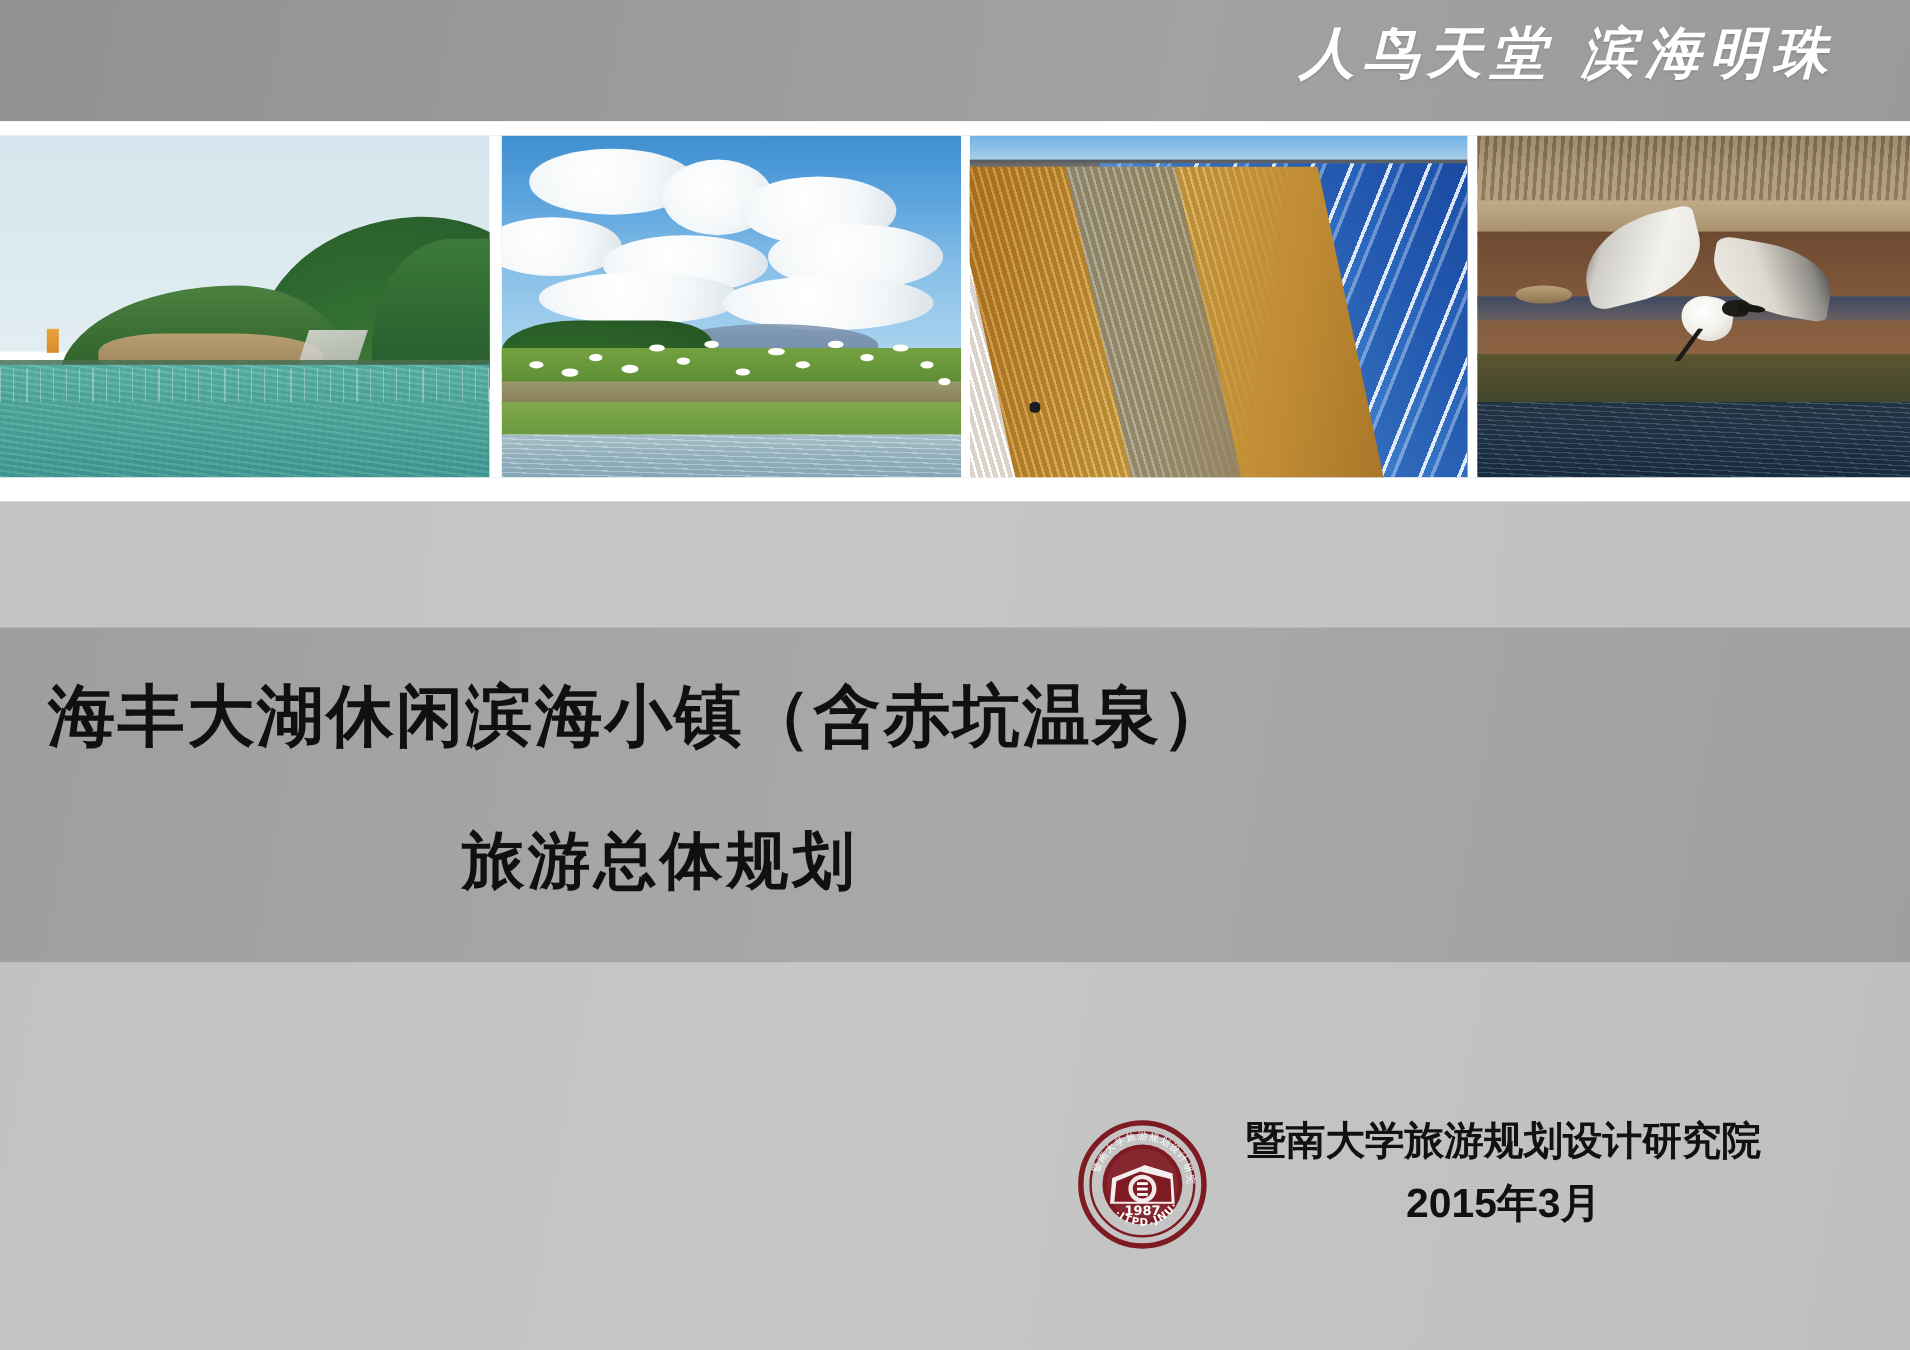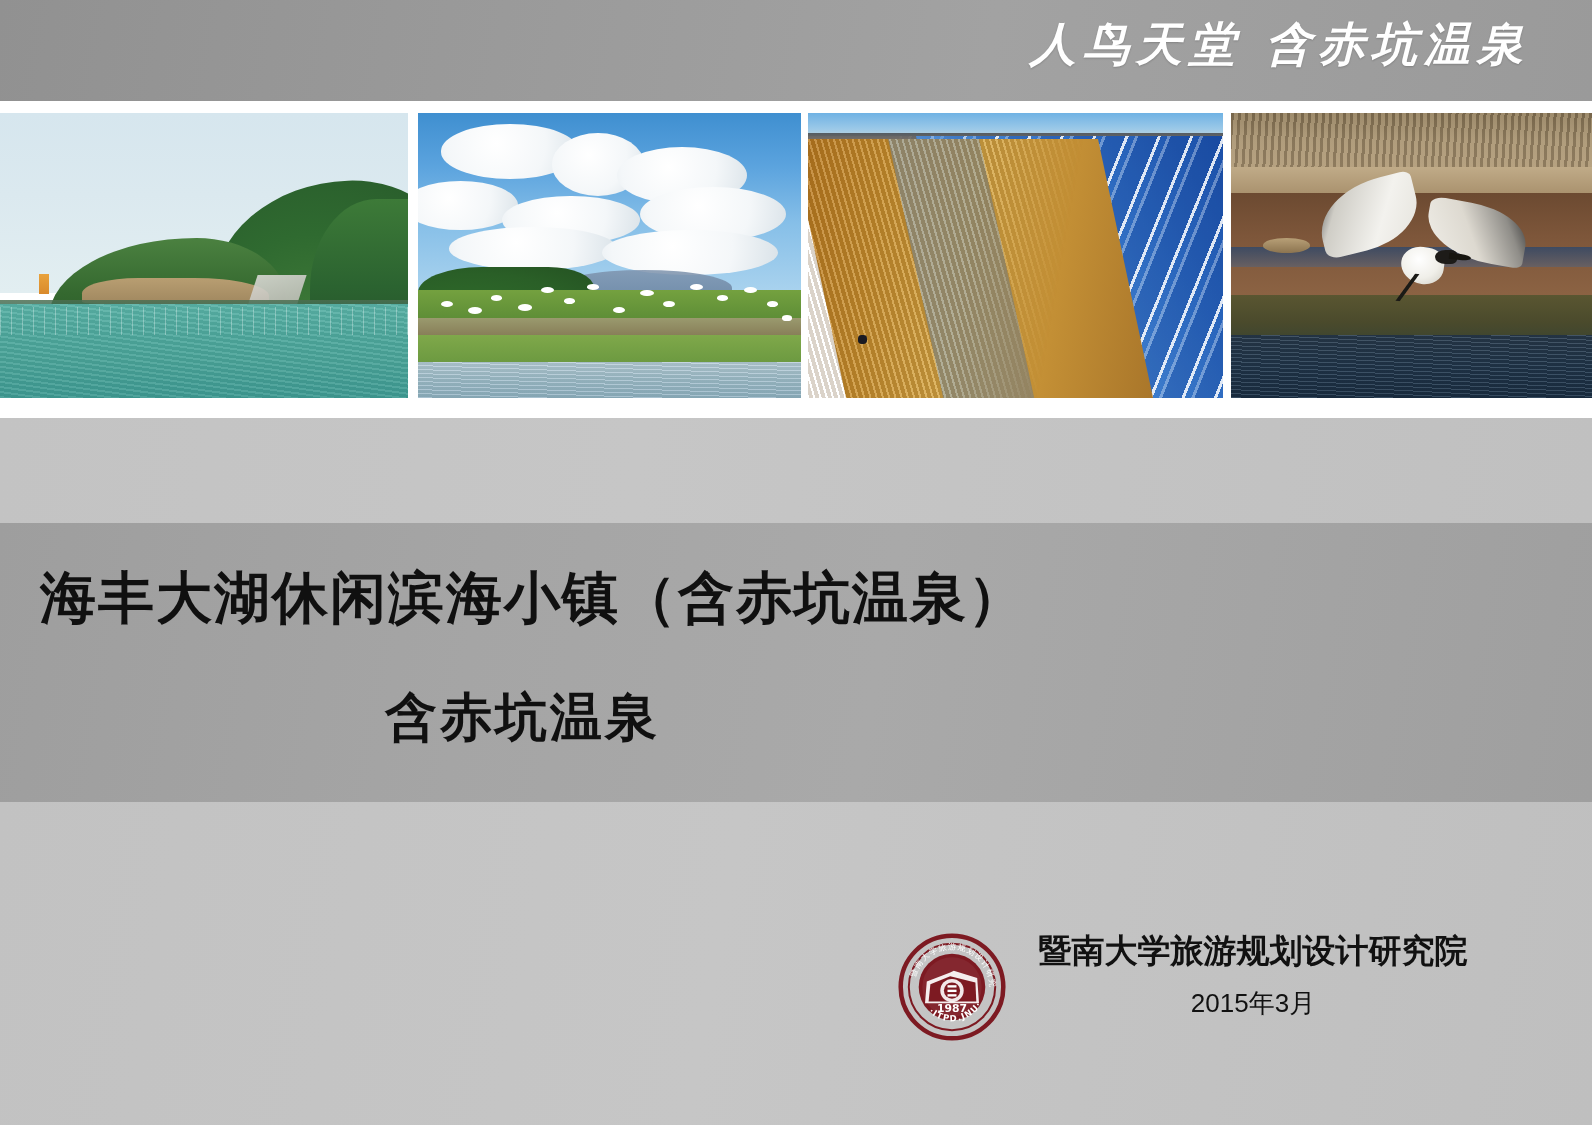--- a/index.html
+++ b/index.html
@@ -384,33 +384,33 @@
   }
   .footer-line {
     font-family: "DejaVu Sans", "Liberation Sans", sans-serif;
     font-weight: 700;
     font-size: 33px;
     line-height: 52px;
     white-space: nowrap;
   }
   .footer-date {
     font-family: "Liberation Sans", "DejaVu Sans", sans-serif;
-    font-weight: 400;
-    font-size: 26px;
+    font-weight: 700;
+    font-size: 34px;
     line-height: 52px;
     white-space: nowrap;
   }
 </style>
 </head>
 <body>
 
 <div class="slide">
 
   <div class="header-band">
-    <div class="header-tagline">人鸟天堂  含赤坑温泉</div>
+    <div class="header-tagline">人鸟天堂  滨海明珠</div>
   </div>
   <div class="header-gap"></div>
 
   <div class="photo-strip">
 
     <div class="photo photo-1">
       <div class="ph-layer">
         <div class="p1-sky"></div>
         <div class="p1-hill-a"></div>
         <div class="p1-hill-c"></div>
@@ -493,21 +493,21 @@
         <div class="p4-bill"></div>
       </div>
     </div>
   </div>
 
   <div class="strip-gap"></div>
   <div class="upper-gray"></div>
 
   <div class="title-band">
     <div class="title-main">海丰大湖休闲滨海小镇（含赤坑温泉）</div>
-    <div class="title-sub">含赤坑温泉</div>
+    <div class="title-sub">旅游总体规划</div>
   </div>
 
   <div class="lower-gray"></div>
 
   <div class="footer">
 
     <svg class="seal" viewBox="0 0 120 120">
       <circle cx="60" cy="60" r="57" fill="none" stroke="#7d1a22" stroke-width="5"></circle>
       <circle cx="60" cy="60" r="48" fill="none" stroke="#7d1a22" stroke-width="2.2"></circle>
       <circle cx="60" cy="60" r="37" fill="#7d1a22"></circle>

